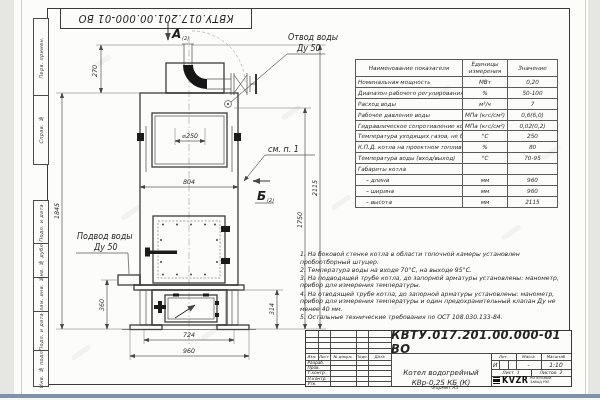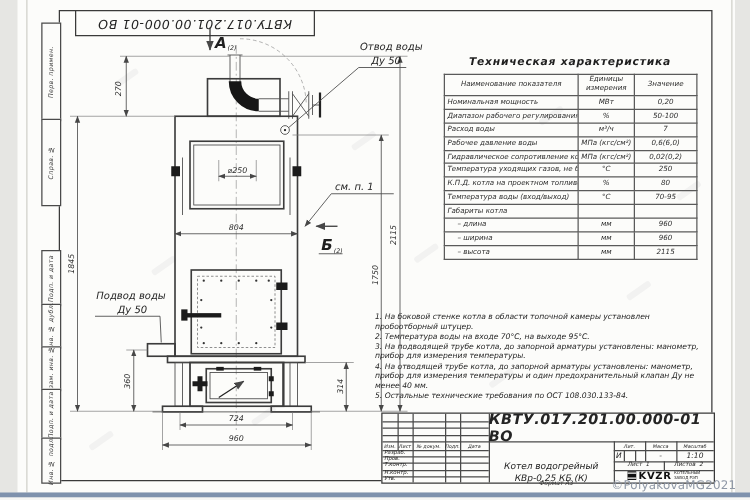--- a/index.html
+++ b/index.html
@@ -31,21 +31,21 @@
   .tb .vl,.tb .hl{position:absolute;border-color:#4a4a4a}
   .tb .vl{border-left:0.8px solid #4a4a4a;width:0}
   .tb .hl{border-top:0.7px solid #4a4a4a;height:0}
   .cell{position:absolute;display:flex;align-items:center;justify-content:center;font-style:italic;color:#242424}
   .tbdoc{font-size:11.5px;letter-spacing:.4px;font-weight:bold}
   .tbprod{flex-direction:column;font-size:7.2px;line-height:1.35;text-align:center}
   .tbh{font-size:3.9px}
   .tbs{font-size:4.3px;justify-content:flex-start;padding-left:1.5px}
   .tbv{font-size:6px}
   .tbsheet{font-size:4.6px;gap:3px}
-  .logo{position:absolute;left:187px;top:45px;width:76px;height:9px;display:flex;align-items:center;justify-content:center;gap:2px}
+  .logo{position:absolute;left:187px;top:45px;width:76px;height:9px;display:flex;align-items:center;justify-content:flex-start;gap:2px}
   .logo .mark{width:7px;height:7px;background:#111;display:flex;flex-direction:column;justify-content:space-between;padding:1px 0;box-sizing:border-box}
   .logo .mark i{display:block;height:1px;background:#fcfcfa}
   .logo .kv{font-weight:bold;font-size:8px;letter-spacing:.5px;color:#111;font-style:normal}
   .logo .sub{font-size:3.2px;line-height:1.1;color:#222;font-style:normal}
   .fmt{position:absolute;left:405px;top:385px;width:80px;text-align:center;font-style:italic;font-size:4.8px;color:#333}
   .cw{position:absolute;left:489px;top:383px;font-size:9.5px;color:#8f98a6;letter-spacing:.2px}
   .bluebar{position:absolute;left:0;top:394px;width:600px;height:3.5px;background:#7f92ad}
   .below{position:absolute;left:0;top:397.5px;width:600px;height:3px;background:#f6f6f4}
   .smudge{position:absolute;width:22px;height:5px;background:rgba(110,115,130,.07);transform:rotate(-35deg);border-radius:2px}
   svg{position:absolute;left:0;top:0}
@@ -267,21 +267,20 @@
       <text class="sub" x="182" y="40">(2)</text>
     </g>
     <g>
       <line x1="270" y1="181" x2="253" y2="181" stroke="#333" stroke-width="1" marker-end="url(#ar)"></line>
       <text class="view" x="257" y="200">Б</text>
       <text class="sub" x="267" y="202">(2)</text>
       <line class="lt" x1="255" y1="203" x2="274" y2="203"></line>
     </g>
   </svg>
 
-  <div class="spec-title">Техническая характеристика</div>
   <table class="spec">
     <colgroup>
         <col style="width:107px">
         <col style="width:45px">
         <col style="width:50px">
       </colgroup>
     <tbody>
         <tr>
       <th>Наименование показателя</th>
       <th>Единицы измерения</th>
@@ -426,16 +425,15 @@
         </span>
       <span class="kv">KVZR</span>
       <span class="sub">
         <span style="display:block">КОТЕЛЬНЫЙ</span>
         <span style="display:block">ЗАВОД РЭП</span>
       </span>
     </div>
   </div>
 
   <div class="fmt">Формат А3</div>
-  <div class="cw">©PolyakovaMG2021</div>
   <div class="bluebar"></div>
   <div class="below"></div>
 </div>
 
 </body></html>

